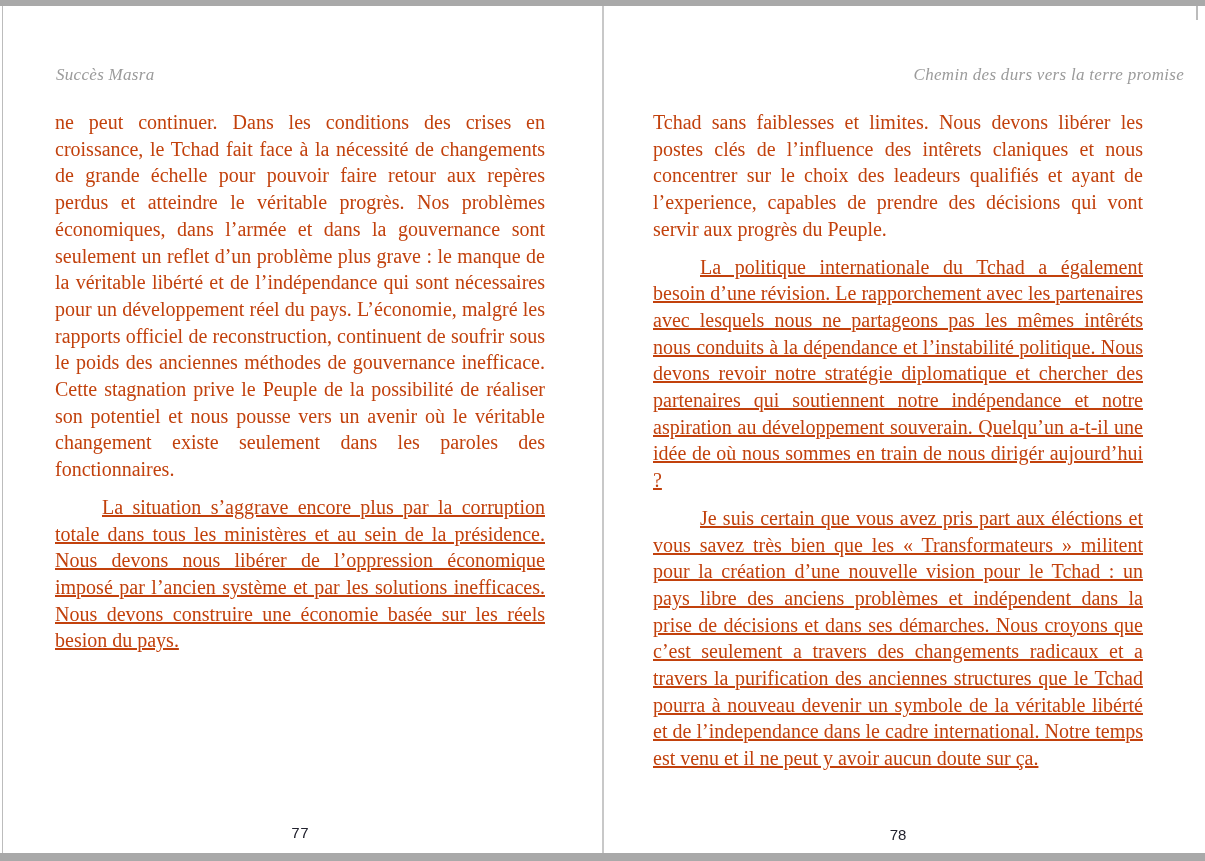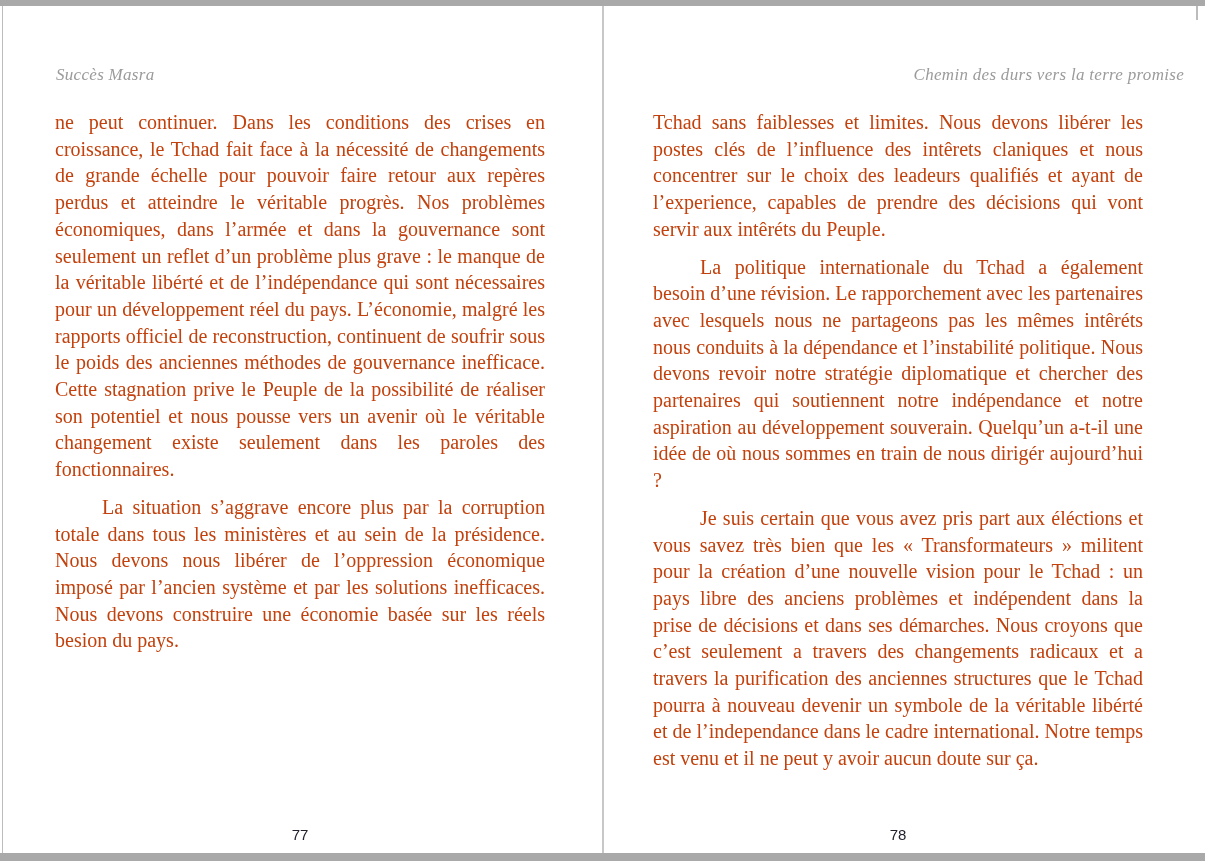--- a/index.html
+++ b/index.html
@@ -80,35 +80,36 @@
     hyphens: none;
   }
   .body-left  { left: 52px; }
   .body-right { left: 49px; }
 
   .body-text p {
     margin: 0 0 11px 0;
   }
   .body-text p.indent {
     text-indent: 47px;
+    text-decoration: underline;
   }
   .body-text p.cont {
     text-align-last: justify;
   }
 
   .page-number {
     position: absolute;
     top: 806px;
     width: 490px;
     text-align: center;
     font-family: "Liberation Sans", sans-serif;
     font-size: 15px;
     color: #22222e;
   }
-  .page-number-left  { left: 52px; }
+  .page-number-left  { left: 52px; font-family: Liberation Mono, monospace; }
   .page-number-right { left: 49px; }
 </style>
 </head>
 <body>
 
 <div class="viewport">
 
   <div class="top-bar"></div>
   <div class="edge-left"></div>
   <div class="edge-right"></div>
@@ -119,21 +120,21 @@
     <div class="body-text body-left">
       <p>ne peut continuer. Dans les conditions des crises en croissance, le Tchad fait face à la nécessité de changements de grande échelle pour pouvoir faire retour aux repères perdus et atteindre le véritable progrès. Nos problèmes économiques, dans l’armée et dans la gouvernance sont seulement un reflet d’un problème plus grave : le manque de la véritable libérté et de l’indépendance qui sont nécessaires pour un développement réel du pays. L’économie, malgré les rapports officiel de reconstruction, continuent de soufrir sous le poids des anciennes méthodes de gouvernance inefficace. Cette stagnation prive le Peuple de la possibilité de réaliser son potentiel et nous pousse vers un avenir où le véritable changement existe seulement dans les paroles des fonctionnaires.</p>
       <p class="indent">La situation s’aggrave encore plus par la corruption totale dans tous les ministères et au sein de la présidence. Nous devons nous libérer de l’oppression économique imposé par l’ancien système et par les solutions inefficaces. Nous devons construire une économie basée sur les réels besion du pays.</p>
     </div>
     <div class="page-number page-number-left">77</div>
   </div>
 
   <div class="page page-right">
     <div class="running-header header-right">Chemin des durs vers la terre promise</div>
     <div class="body-text body-right">
-      <p>Tchad sans faiblesses et limites. Nous devons libérer les postes clés de l’influence des intêrets claniques et nous concentrer sur le choix des leadeurs qualifiés et ayant de l’experience, capables de prendre des décisions qui vont servir aux intêréts du Peuple.</p>
+      <p>Tchad sans faiblesses et limites. Nous devons libérer les postes clés de l’influence des intêrets claniques et nous concentrer sur le choix des leadeurs qualifiés et ayant de l’experience, capables de prendre des décisions qui vont servir aux progrès du Peuple.</p>
       <p class="indent">La politique internationale du Tchad a également besoin d’une révision. Le rapporchement avec les partenaires avec lesquels nous ne partageons pas les mêmes intêréts nous conduits à la dépendance et l’instabilité politique. Nous devons revoir notre stratégie diplomatique et chercher des partenaires qui soutiennent notre indépendance et notre aspiration au développement souverain. Quelqu’un a-t-il une idée de où nous sommes en train de nous dirigér aujourd’hui ?</p>
       <p class="indent">Je suis certain que vous avez pris part aux éléctions et vous savez très bien que les « Transformateurs » militent pour la création d’une nouvelle vision pour le Tchad : un pays libre des anciens problèmes et indépendent dans la prise de décisions et dans ses démarches. Nous croyons que c’est seulement a travers des changements radicaux et a travers la purification des anciennes structures que le Tchad pourra à nouveau devenir un symbole de la véritable libérté et de l’independance dans le cadre international. Notre temps est venu et il ne peut y avoir aucun doute sur ça.</p>
     </div>
     <div class="page-number page-number-right">78</div>
   </div>
 
   <div class="bottom-bar"></div>
 
 </div>
 

